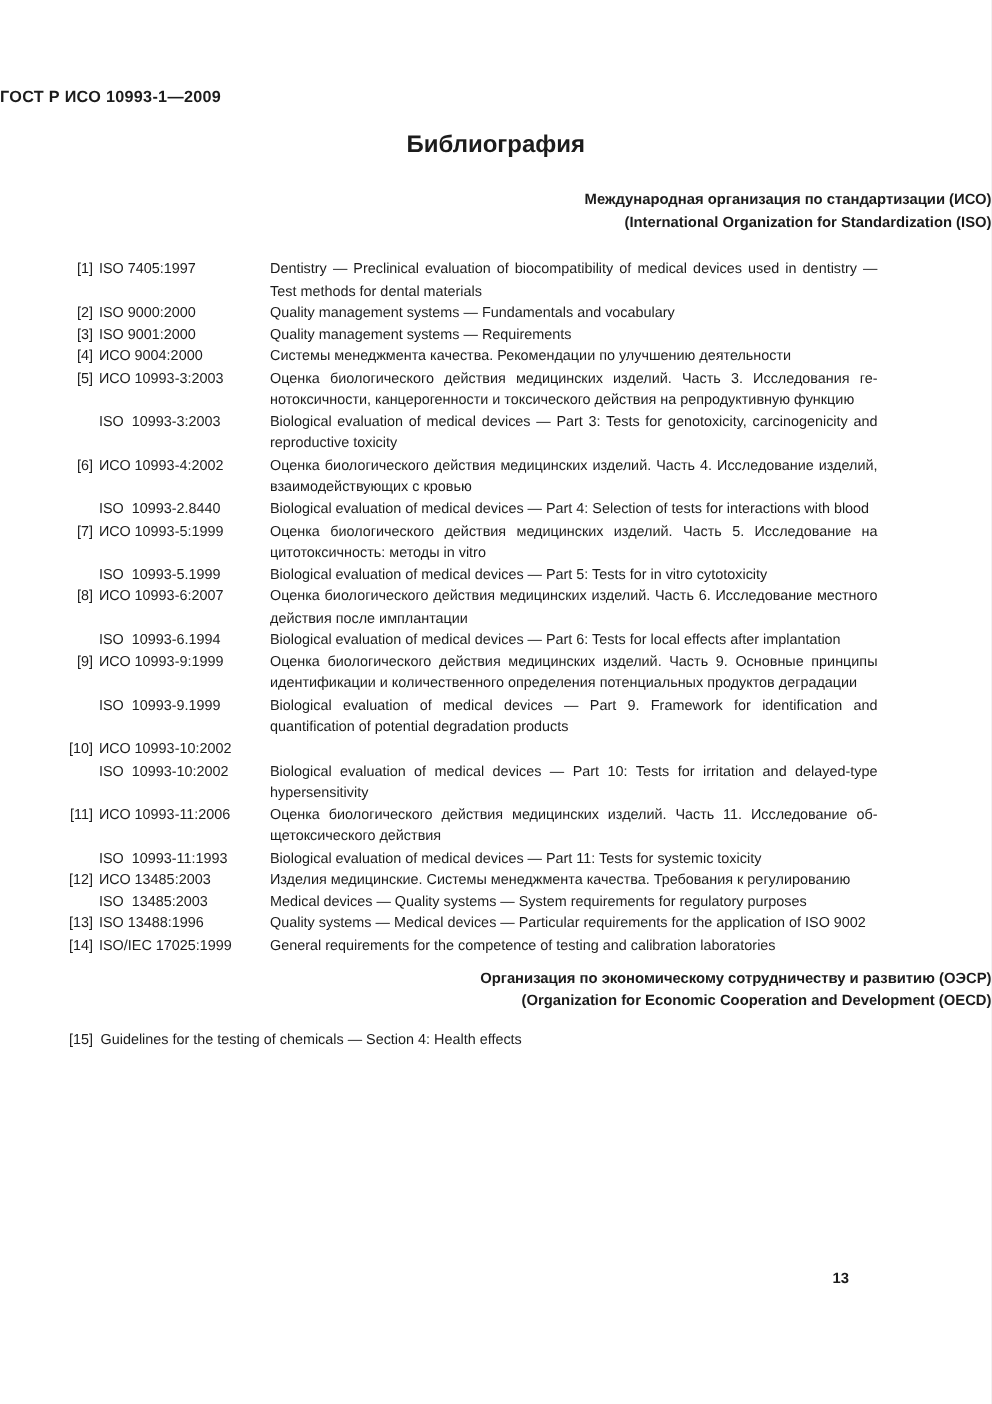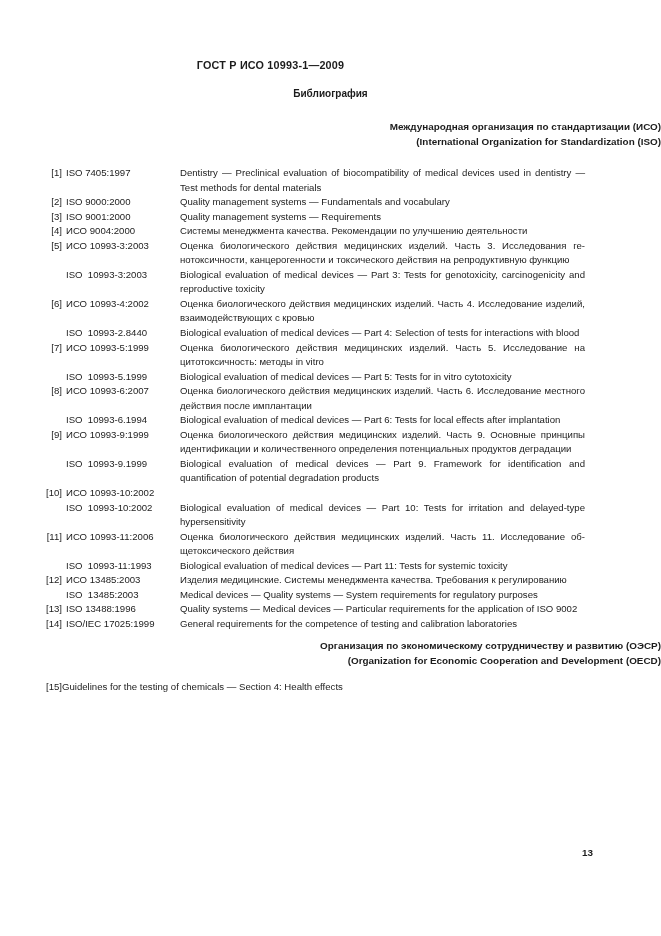--- a/index.html
+++ b/index.html
@@ -11,30 +11,30 @@
     background: #ffffff;
     overflow: hidden;
     font-family: "Liberation Sans", "DejaVu Sans", sans-serif;
     color: #1c1c1c;
     -webkit-hyphens: manual;
     hyphens: manual;
   }
   .doc-header {
     padding-top: 59px;
     padding-right: 120px;
-    text-align: center;
+    text-align: left;
     font-weight: bold;
     font-size: 10.8px;
     letter-spacing: 0.2px;
   }
   .doc-title {
     margin-top: 17px;
     text-align: center;
     font-weight: bold;
-    font-size: 10px;
+    font-size: 16px;
   }
   .org-heading {
     margin-top: 20px;
     text-align: right;
     font-weight: bold;
     font-size: 9.9px;
     line-height: 15px;
   }
   .org-heading.second { margin-top: 6px; }
   .bib-list {
@@ -49,26 +49,26 @@
     padding-right: 76px;
   }
   .row .num { text-align: right; white-space: pre; }
   .row .id  { padding-left: 4px; white-space: pre; }
   .row .desc {
     text-align: justify;
     -webkit-hyphens: manual;
     hyphens: manual;
   }
   .row.no-id { grid-template-columns: 18px 1fr; }
-  .row.no-id .desc { text-align: left; }
+  .row.no-id .desc { padding-left: 5px; text-align: left; }
   .entry15-list { margin-top: 12px; font-size: 9.6px; line-height: 14.55px; }
   .page-number {
     position: absolute;
     top: 847px;
-    right: 68px;
+    right: 95px;
     font-size: 9.9px;
     font-weight: bold;
   }
 </style>
 </head>
 <body>
 
 <div class="page">
 
   <div class="doc-header">ГОСТ Р ИСО 10993-1—2009</div>

